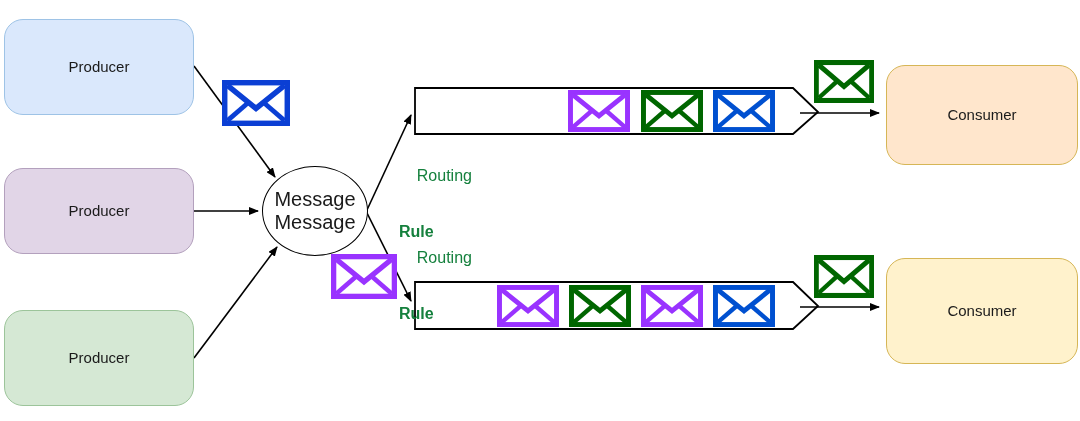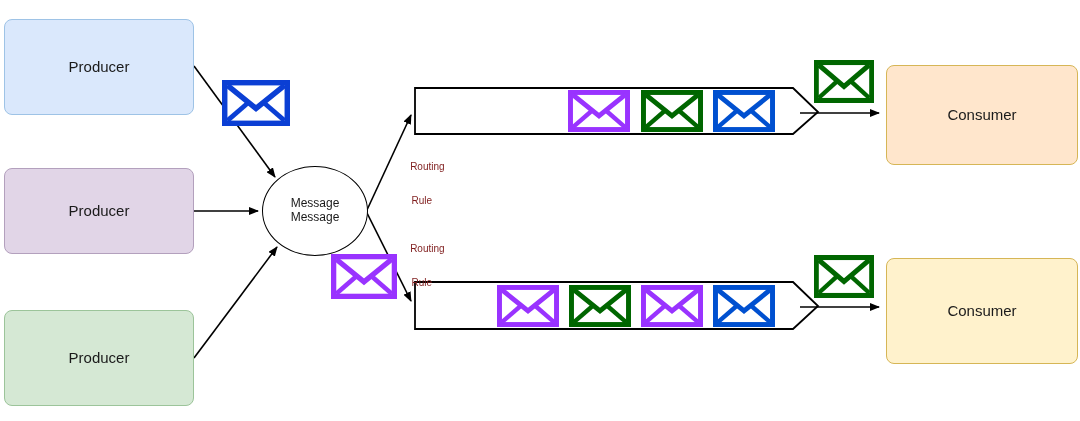--- a/index.html
+++ b/index.html
@@ -17,21 +17,21 @@
     height: 421px;
     background: #ffffff;
     overflow: hidden;
   }
   .node {
     position: absolute;
     box-sizing: border-box;
     display: flex;
     align-items: center;
     justify-content: center;
-    border-radius: 8px;
+    border-radius: 19px;
     border: 1px solid #000;
     font-size: 15px;
     color: #1a1a1a;
     text-align: center;
     line-height: 1.2;
   }
   .producer-blue {
     left: 4px; top: 19px; width: 190px; height: 96px;
     background: #dae8fc; border-color: #9ec3e6;
   }
@@ -59,35 +59,35 @@
     left: 262px; top: 166px;
     width: 106px; height: 90px;
     border: 1.4px solid #000;
     border-radius: 50%;
     background: #ffffff;
     box-sizing: border-box;
     display: flex;
     align-items: center;
     justify-content: center;
     flex-direction: column;
-    font-size: 12px;
+    font-size: 20px;
     color: #1a1a1a;
     line-height: 1.15;
     text-align: center;
   }
   .edge-label {
     position: absolute;
-    font-size: 10px;
-    color: #7f1d1d;
+    font-size: 16px;
+    color: #15803d;
     line-height: 1.15;
     white-space: pre;
   }
   .label-rr-top { left: 399px; top: 149px; }
   .label-rr-bottom { left: 399px; top: 231px; }
-  .label-rr .l2 { display: block; text-align: center; }
+  .label-rr .l2 { display: block; text-align: left; font-weight: bold; }
 
   svg.layer {
     position: absolute;
     left: 0; top: 0;
     width: 1080px; height: 421px;
     overflow: visible;
     pointer-events: none;
   }
   .env {
     position: absolute;

